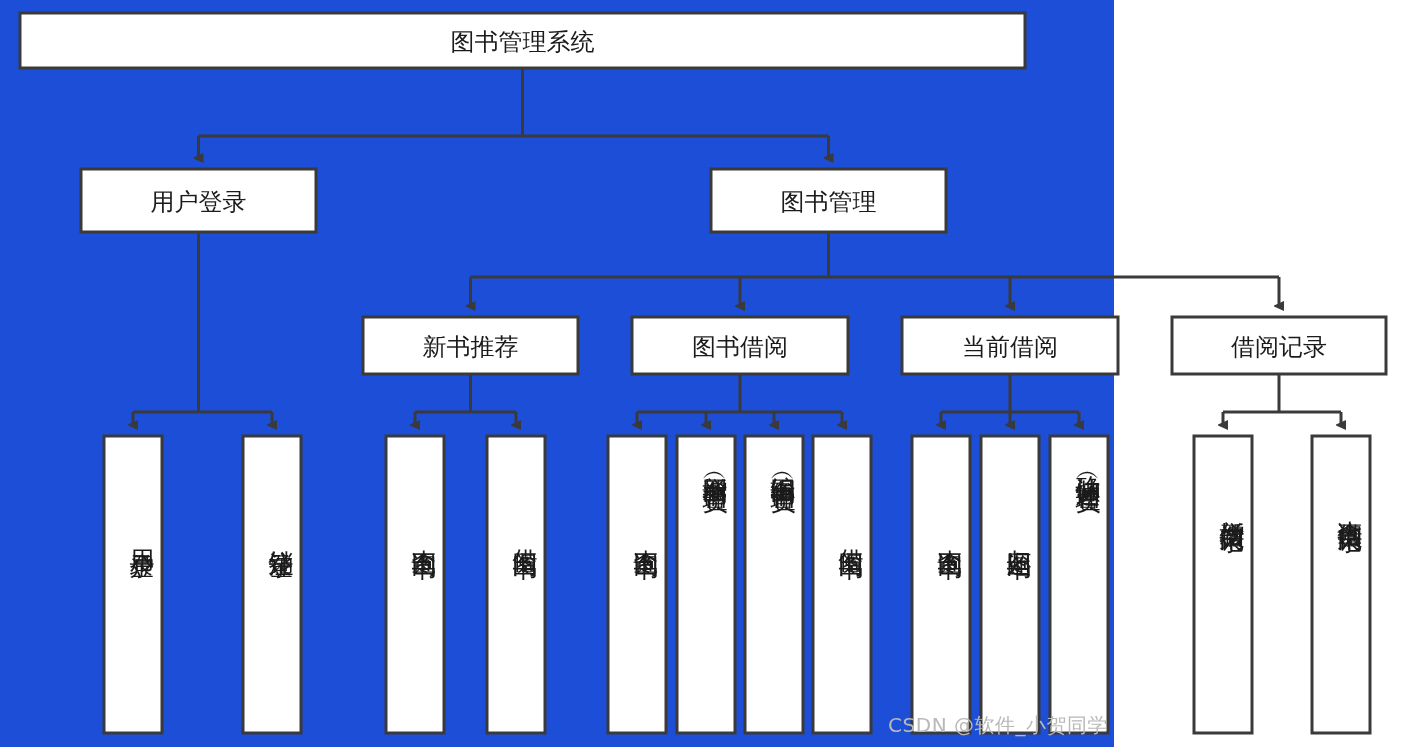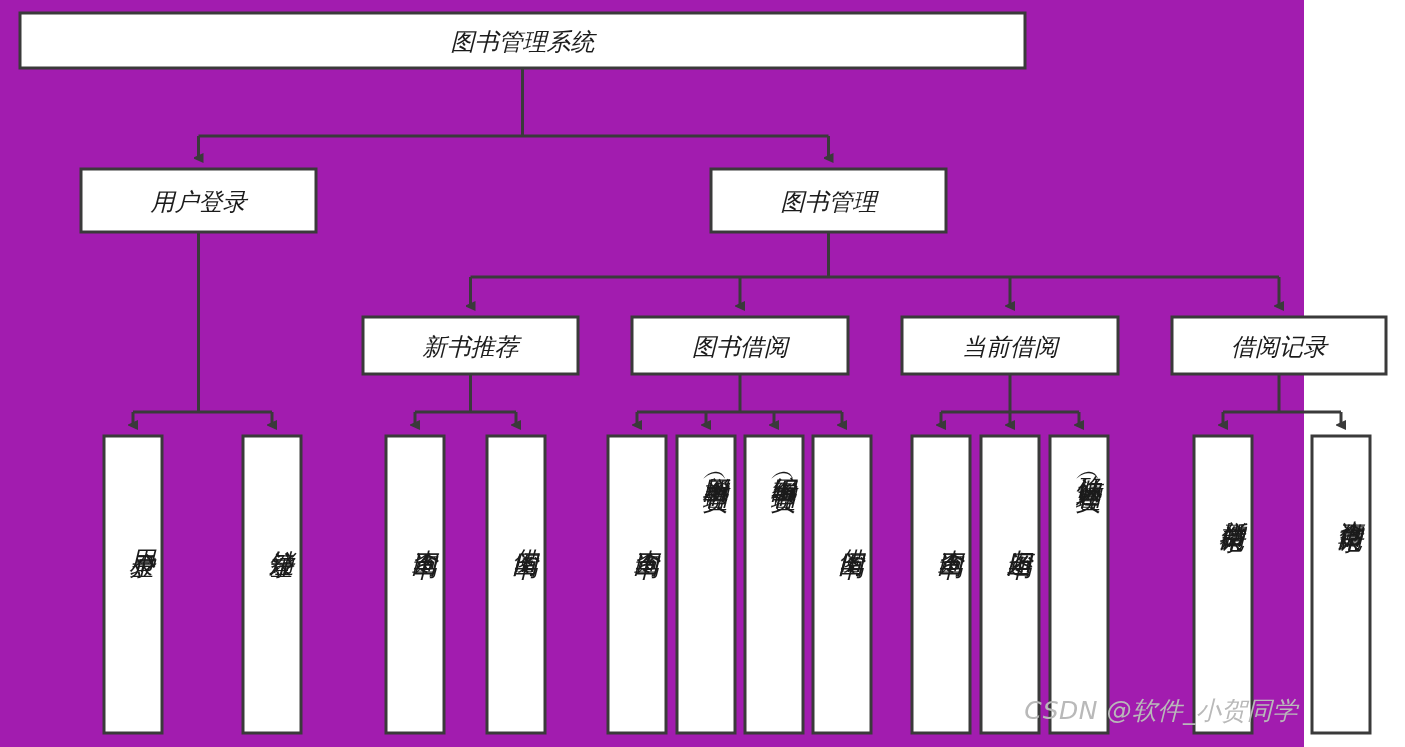--- a/index.html
+++ b/index.html
@@ -1,30 +1,30 @@
 <!DOCTYPE html>
 <html><head>
 <meta charset="utf-8">
 <style>
   html,body{margin:0;padding:0;background:#ffffff;}
   body{width:1405px;height:747px;overflow:hidden;
        font-family:"DejaVu Sans","Liberation Sans",sans-serif;}
-  #diagram-root{position:relative;width:1304px;height:747px;background:#a21caf;font-style:italic;}
+  #diagram-root{position:relative;width:1114px;height:747px;background:#1d4ed8;}
   svg#tree{position:absolute;left:0;top:0;width:1405px;height:747px;}
   .node-box{fill:#ffffff;stroke:#3a3a3a;stroke-width:3;}
   .connector{stroke:#3a3a3a;stroke-width:3;fill:none;}
   .node-label{font-family:"DejaVu Sans","Liberation Sans",sans-serif;
               font-size:24px;fill:#1b1b1b;text-anchor:middle;}
   .leaf-label{font-family:"DejaVu Sans","Liberation Sans",sans-serif;
               font-size:25px;fill:#1b1b1b;text-anchor:middle;
               writing-mode:vertical-rl;glyph-orientation-vertical:0;
               letter-spacing:2px;}
-  .watermark{position:absolute;right:6px;bottom:20px;
+  .watermark{position:absolute;right:6px;bottom:8px;
              font-family:"DejaVu Sans","Liberation Sans",sans-serif;
-             font-size:25px;color:#b9b9b9;white-space:nowrap;
+             font-size:20px;color:#b9b9b9;white-space:nowrap;
              letter-spacing:.5px;}
 </style>
 </head>
 <body>
 
 <div id="diagram-root">
   <svg id="tree" viewBox="0 0 1405 747">
     <defs>
       <marker id="arrowhead" markerWidth="10" markerHeight="10" refX="5" refY="5" orient="auto" markerUnits="userSpaceOnUse">
         <path d="M0,0 L10,0 L5,11 z" fill="#3a3a3a"></path>

